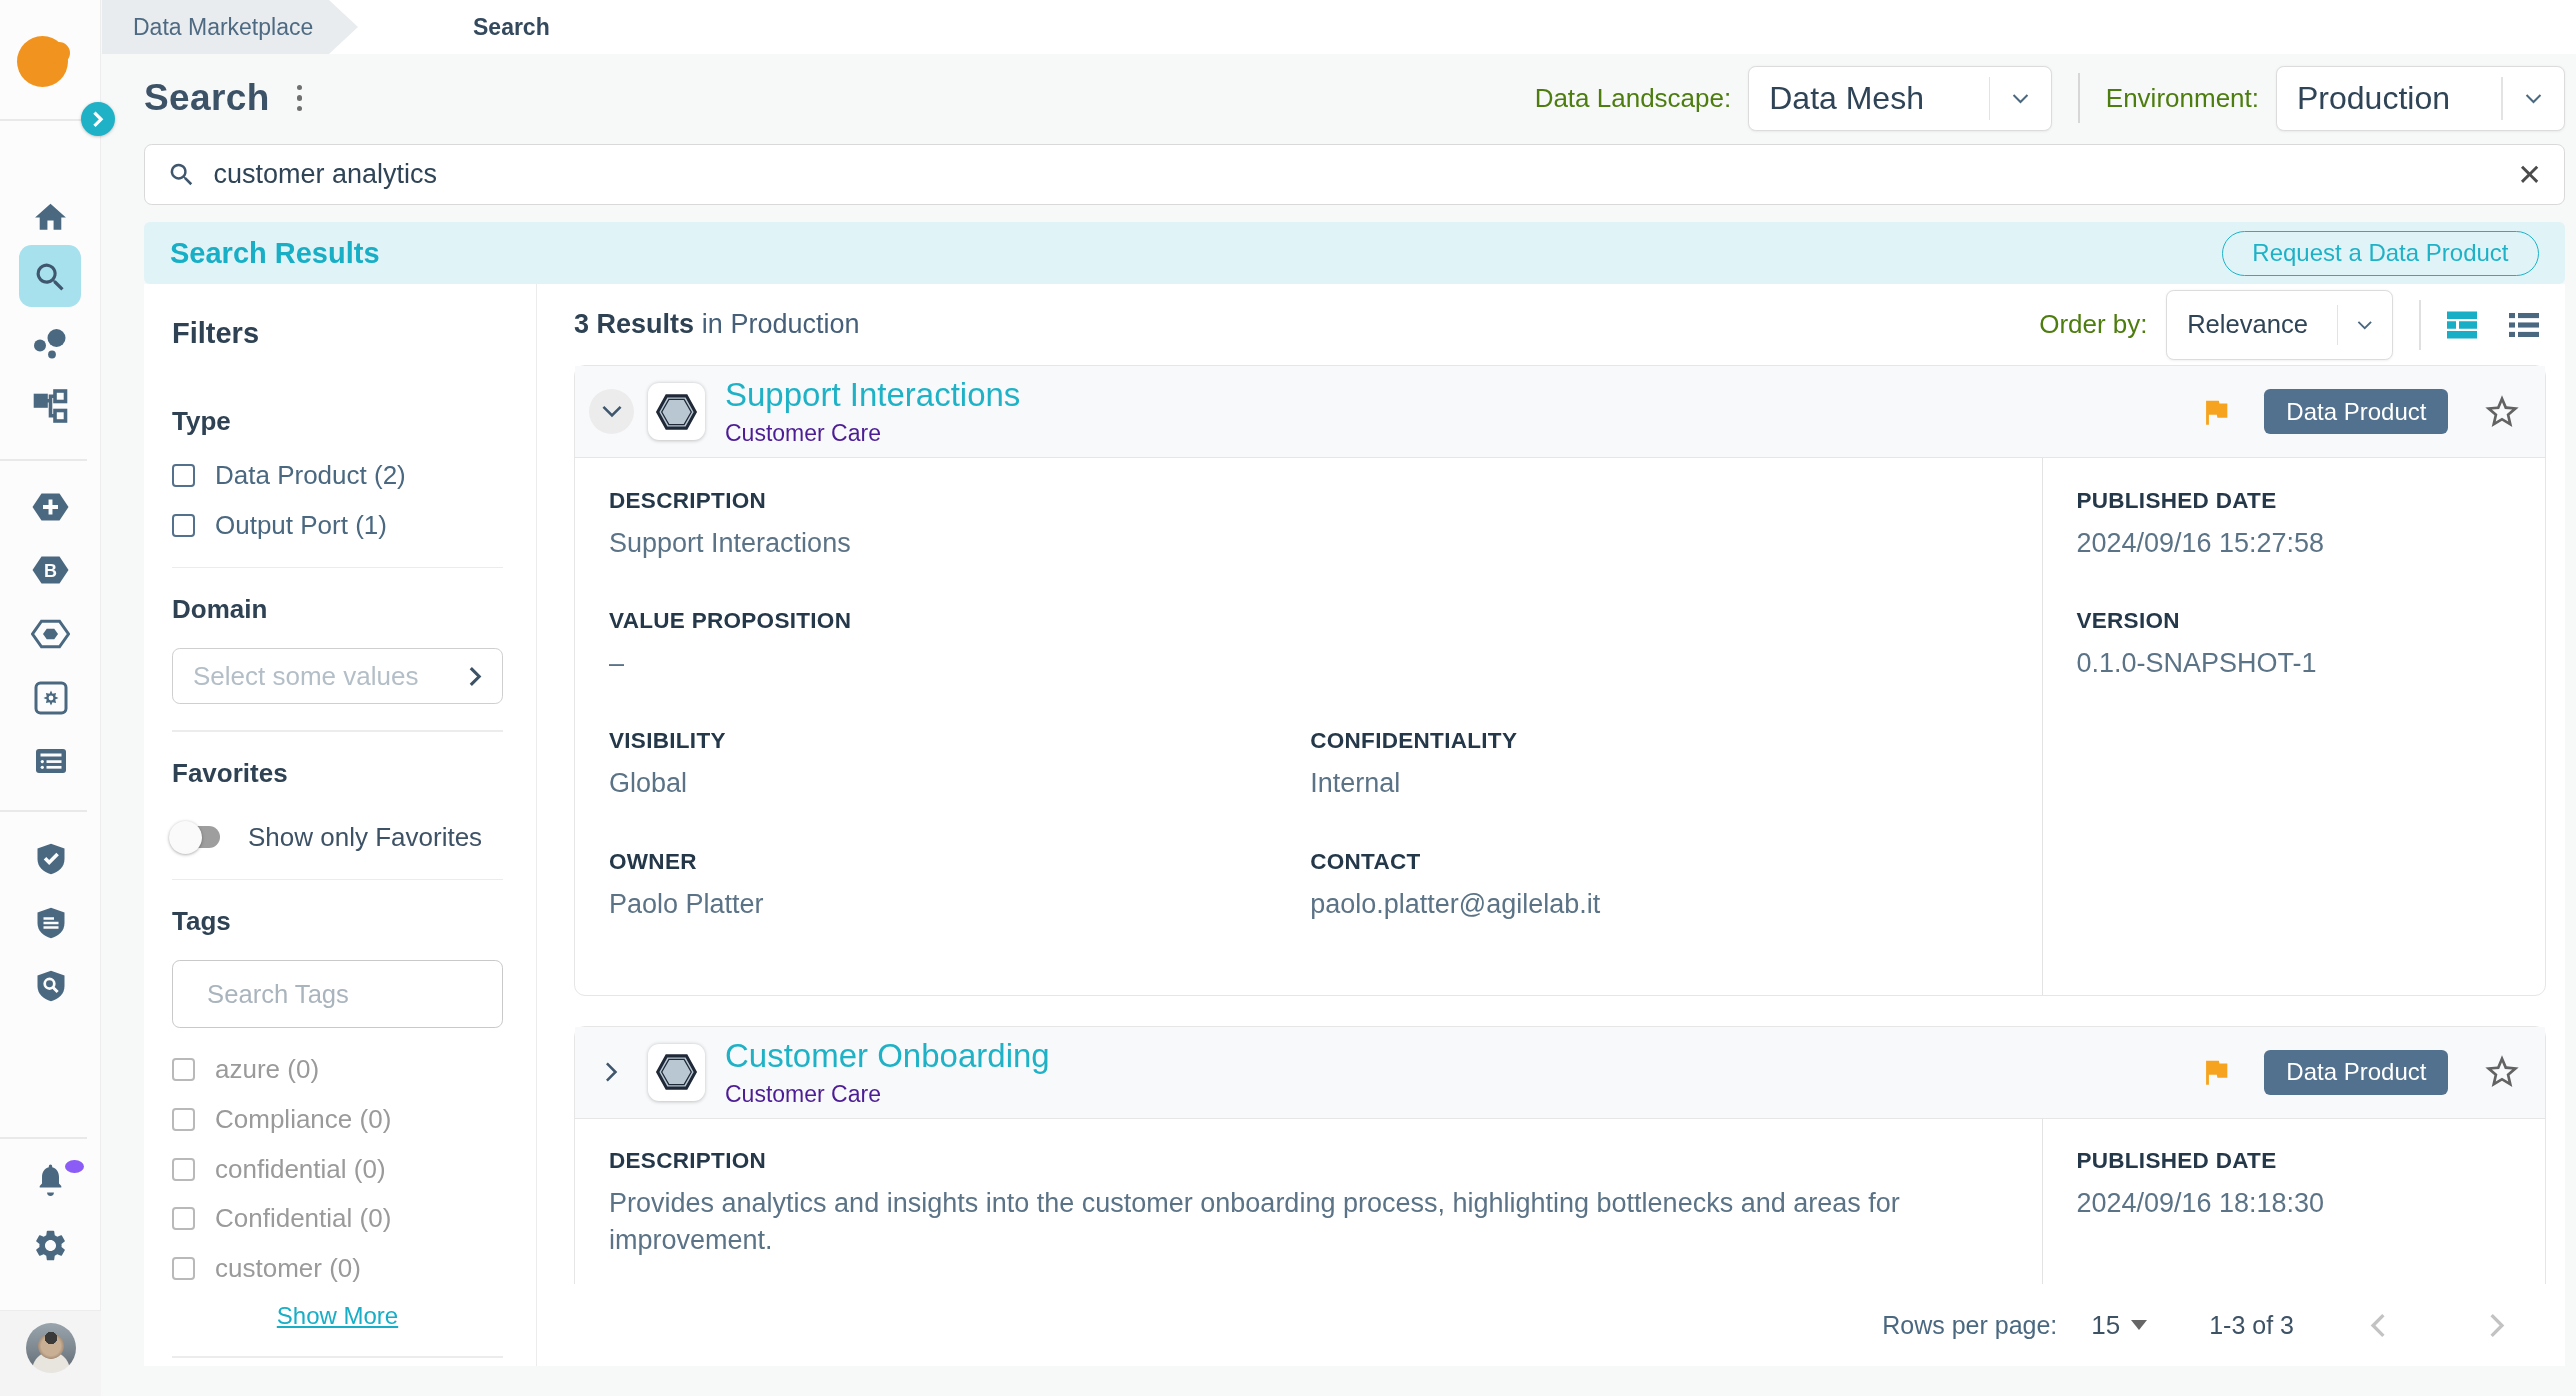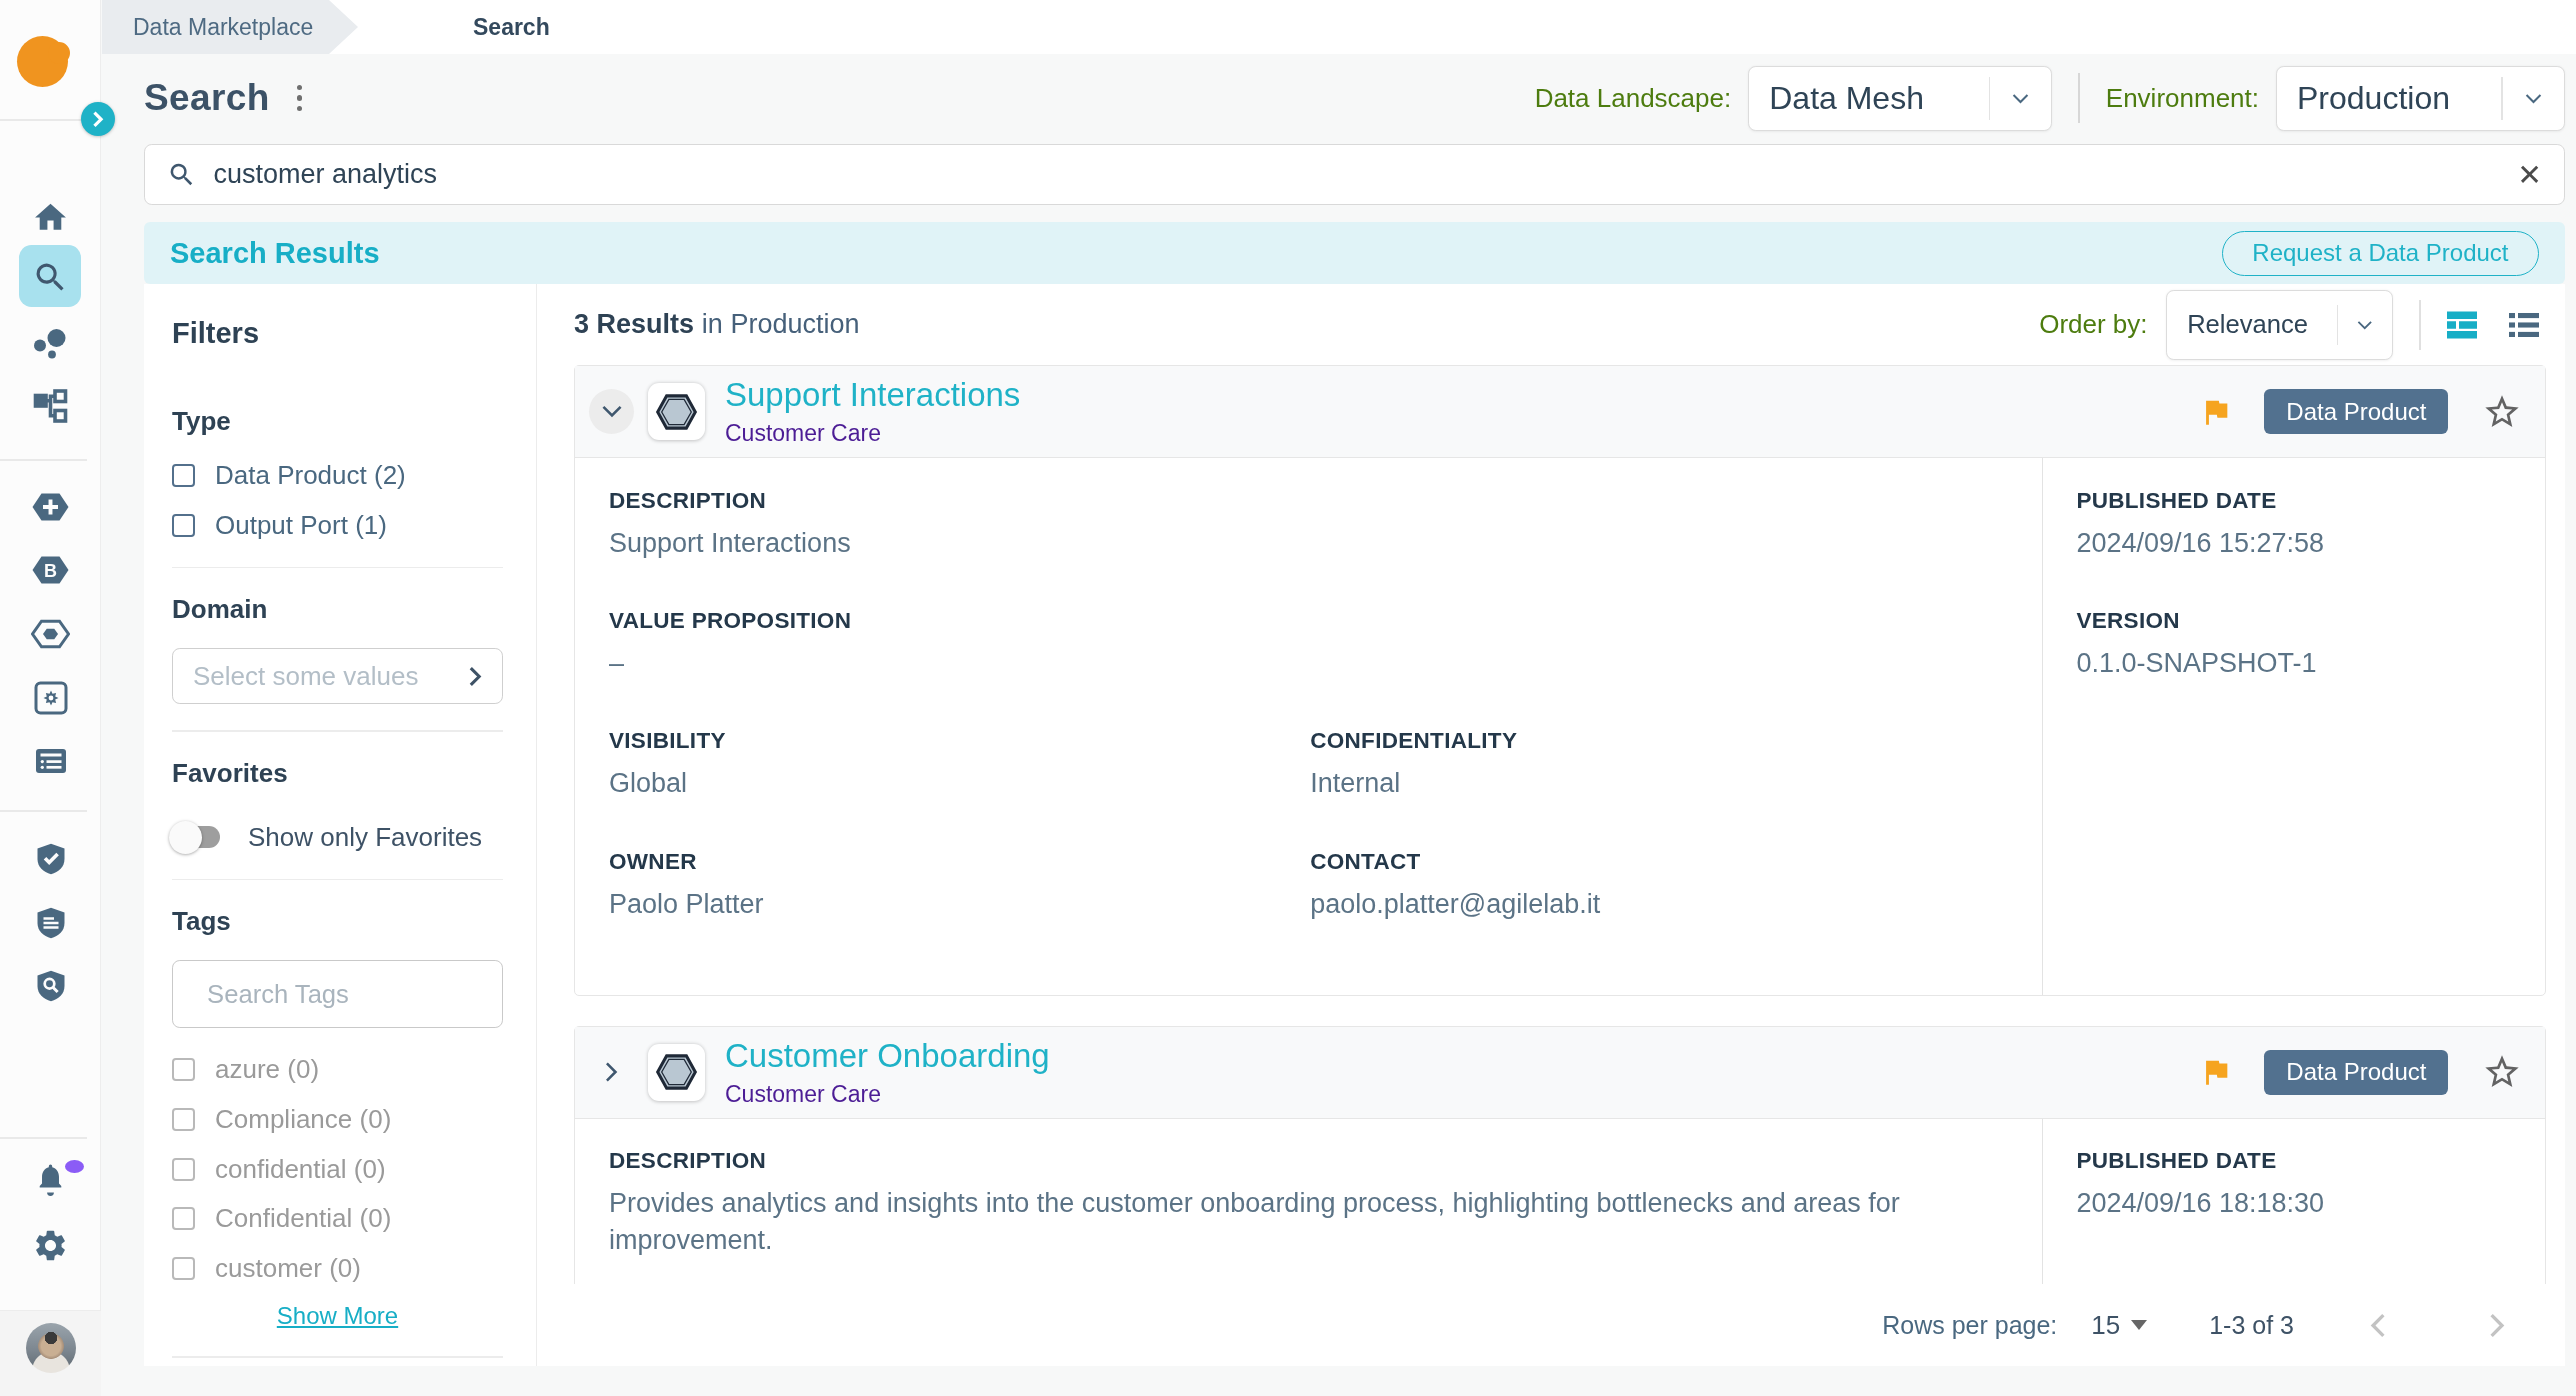--- a/index.html
+++ b/index.html
@@ -89,21 +89,21 @@
   .results { position:absolute; left:394px; top:0; right:0; bottom:0; padding:0 18.6px 0 36px; }
   .res-head { height:81px; display:flex; align-items:center; }
   .res-count-b { font-size:27px; font-weight:700; color:#2e4254; }
   .res-count-r { font-size:27px; color:#46607a; margin-left:7.8px; }
   .res-head .spacer { flex:1; }
   .order-select { width:227px; height:70px; margin-left:18.6px; }
   .view-sep { width:1.6px; height:50px; background:#e0e0e0; margin:0 23px 0 26px; }
   .view-ic { margin-right:26px; cursor:pointer; display:flex; }
 
   
-  .card { border:1.6px solid #e6e6e6; border-radius:5px; background:#fff; margin-bottom:29.5px; }
+  .card { border:1.6px solid #e6e6e6; border-radius:11px; background:#fff; margin-bottom:29.5px; }
   .card-head { height:92px; background:#f8f9fa; border-bottom:1.6px solid #e6e6e6; display:flex; align-items:center; padding:0 23px 0 14px; }
   .exp-circ { width:45px; height:45px; border-radius:50%; background:#ececec; display:flex; align-items:center; justify-content:center; cursor:pointer; margin-right:14px; flex:0 0 auto; }
   .exp-plain { width:45px; height:45px; display:flex; align-items:center; justify-content:center; cursor:pointer; margin-right:14px; flex:0 0 auto; }
   .hex-tile { width:57px; height:57px; border-radius:11px; background:#fff; box-shadow:0 0.8px 3.9px rgba(0,0,0,.22); display:flex; align-items:center; justify-content:center; margin-right:20px; flex:0 0 auto; }
   .card-titles { display:flex; flex-direction:column; justify-content:center; }
   .card-title { font-size:33px; color:#1fb2c7; font-weight:500; cursor:pointer; line-height:1.15; }
   .card-sub { font-size:23px; color:#4c1d95; margin-top:6.2px; }
   .card-head .spacer { flex:1; }
   .flag { margin-right:31px; display:flex; cursor:pointer; }
   .type-badge { background:#52718f; color:#fff; font-size:24px; border-radius:6.2px; height:45px; display:flex; align-items:center; padding:0 22px; margin-right:34px; }

